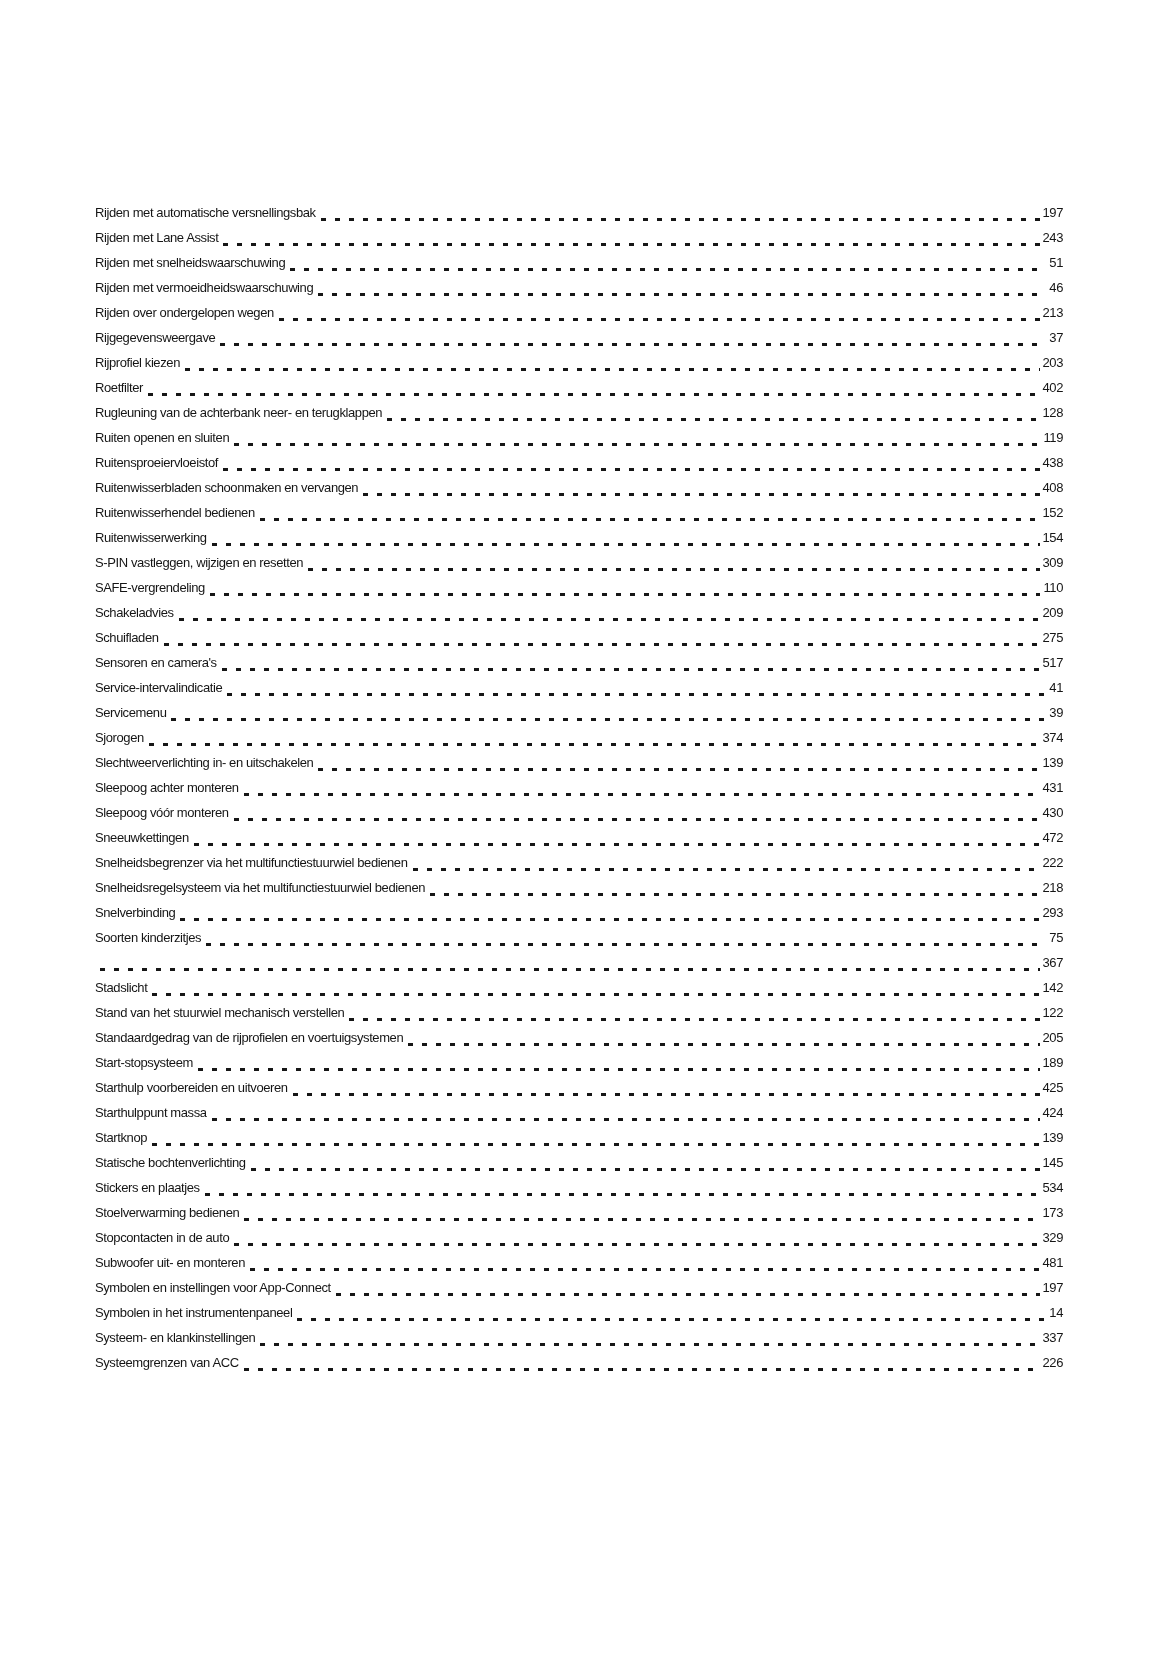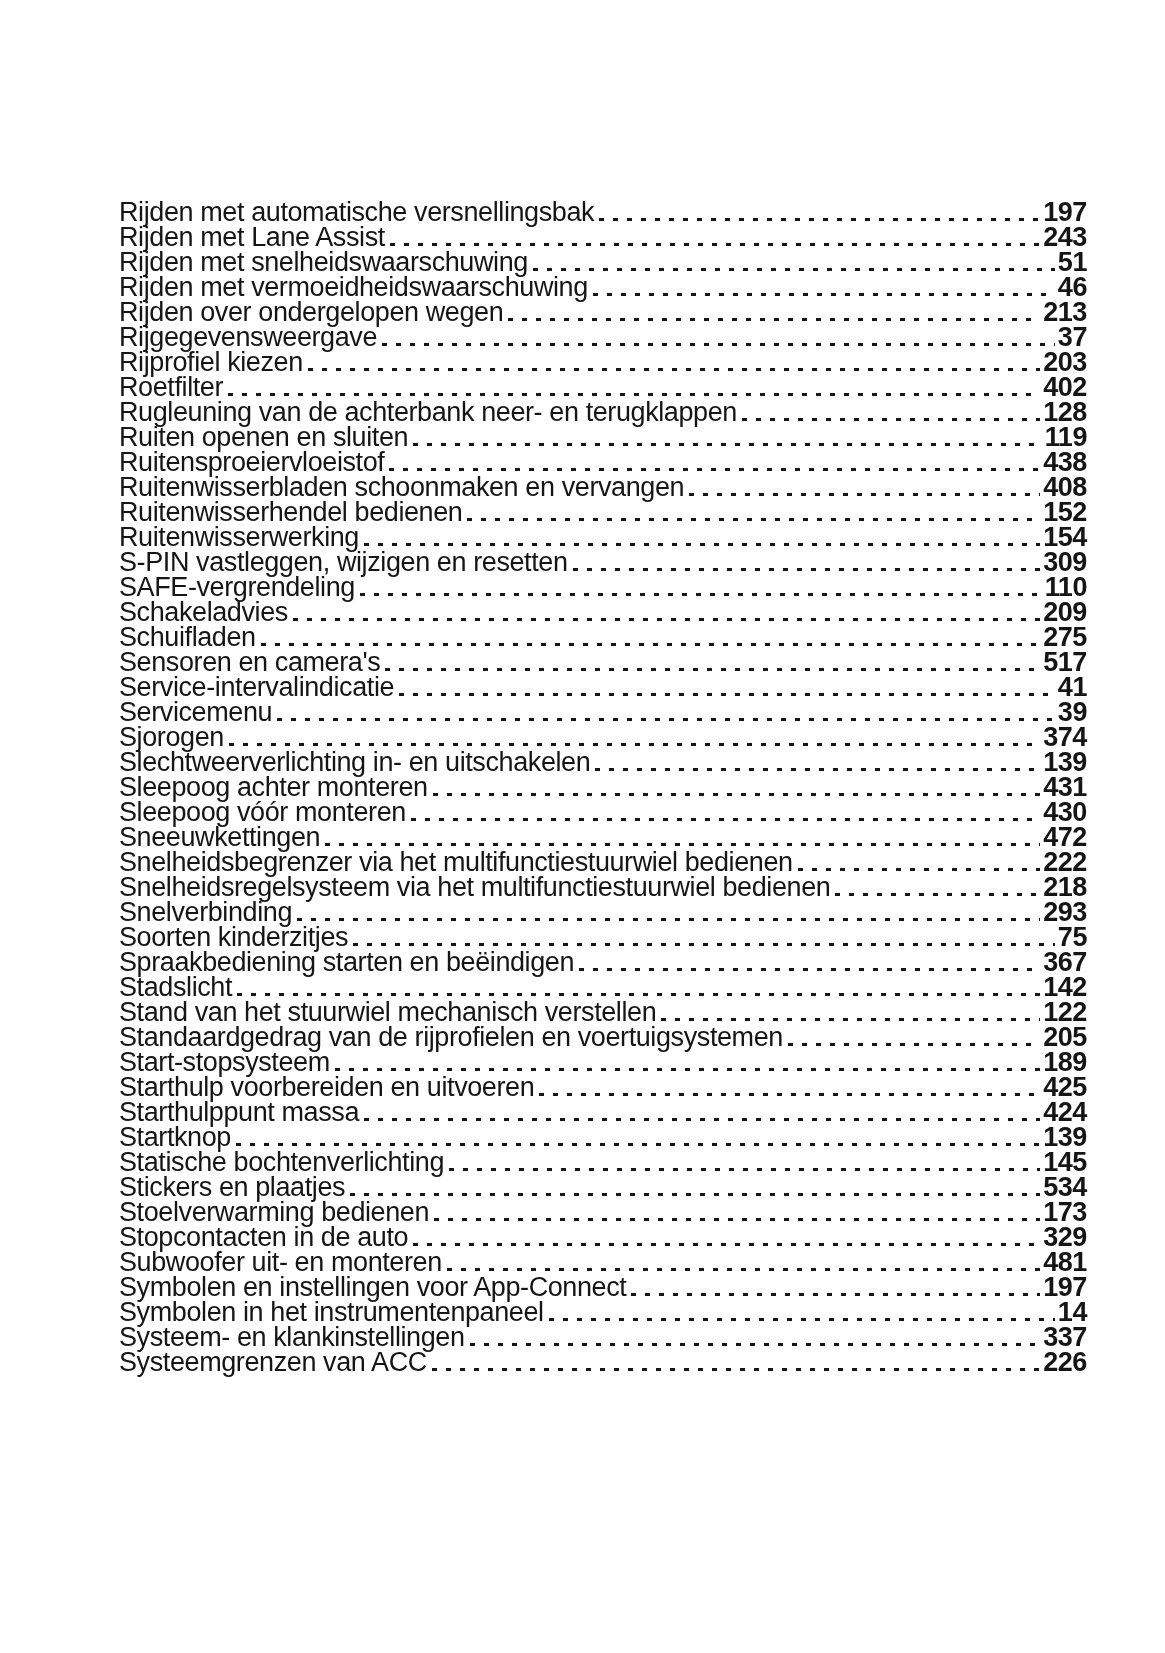--- a/index.html
+++ b/index.html
@@ -18,24 +18,23 @@
   .toc-page {
     position: absolute;
     inset: 0;
     background: #ffffff;
   }
   .toc-list {
     position: absolute;
     left: 95px;
     top: 200px;
     width: 968px;
-    font-size: 27px;
+    font-size: 13px;
     line-height: 25px;
     letter-spacing: -0.4px;
-    margin-left: 24px;
   }
   .row {
     display: flex;
     height: 25px;
     white-space: nowrap;
     align-items: baseline;
   }
   .title {
     flex: 0 0 auto;
   }
@@ -54,21 +53,20 @@
     height: 3px;
     background: repeating-linear-gradient(
       to right,
       #161616 0px, #161616 5px,
       transparent 5px, transparent 14px
     );
   }
   .pagenum {
     flex: 0 0 auto;
     text-align: right;
-    font-weight: bold;
   }
 </style>
 </head>
 <body>
 
 <div class="toc-page">
   <div class="toc-list">
       <div class="row">
         <span class="title">Rijden met automatische versnellingsbak</span>
         <span class="leader"></span>
@@ -213,21 +211,20 @@
         <span class="title">Snelverbinding</span>
         <span class="leader"></span>
         <span class="pagenum">293</span>
       </div>
       <div class="row">
         <span class="title">Soorten kinderzitjes</span>
         <span class="leader"></span>
         <span class="pagenum">75</span>
       </div>
       <div class="row">
-        <span class="title">Spraakbediening starten en beëindigen</span>
         <span class="leader"></span>
         <span class="pagenum">367</span>
       </div>
       <div class="row">
         <span class="title">Stadslicht</span>
         <span class="leader"></span>
         <span class="pagenum">142</span>
       </div>
       <div class="row">
         <span class="title">Stand van het stuurwiel mechanisch verstellen</span>

